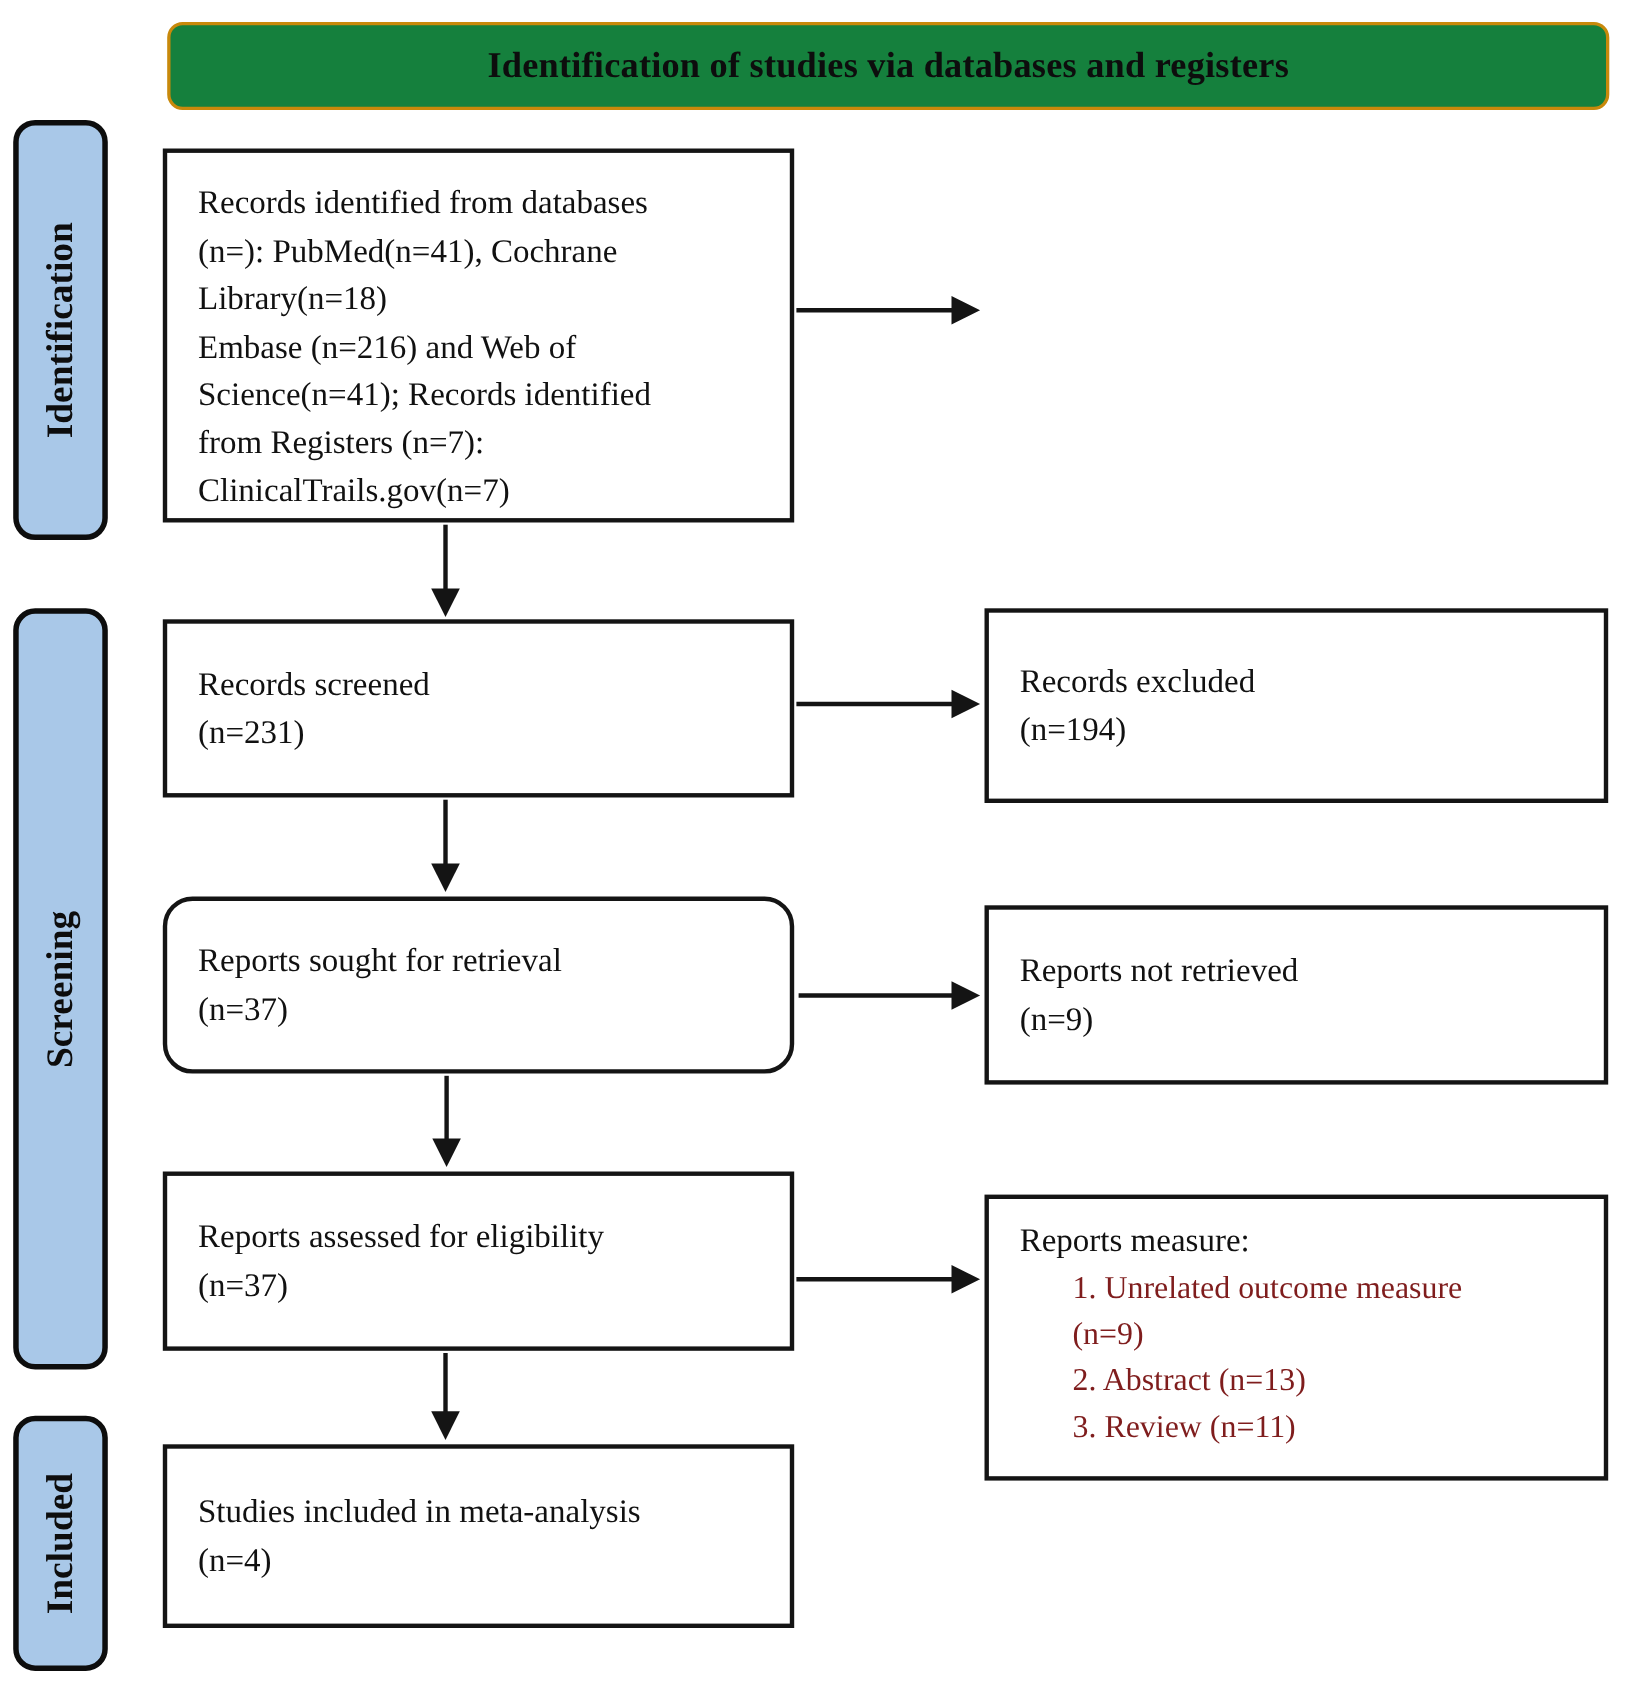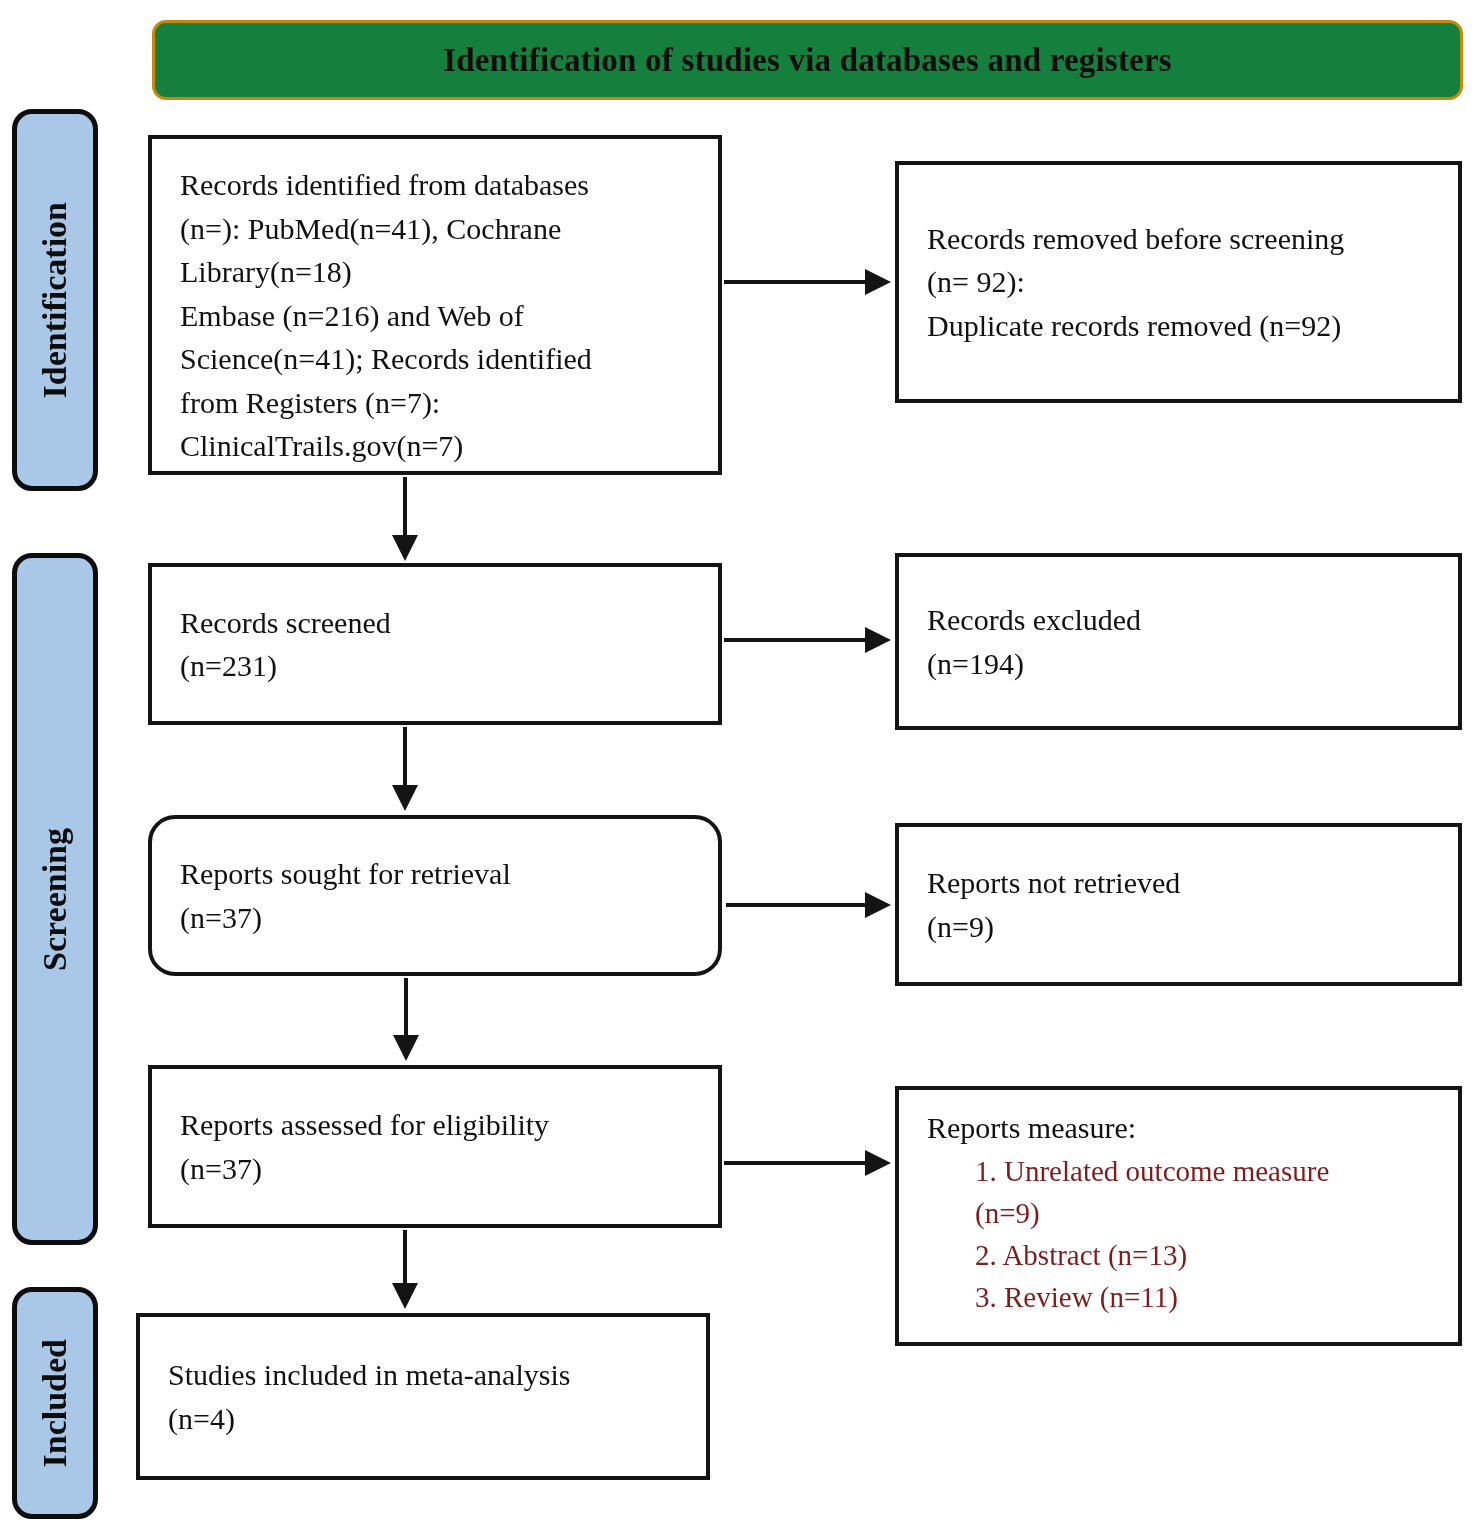--- a/index.html
+++ b/index.html
@@ -76,21 +76,21 @@
     white-space: pre-line;
     color: #111111;
   }
   .box.top-align { justify-content: flex-start; }
 
   
   #box-identified { left: 148px; top: 135px;  width: 574px; height: 340px; padding-top: 24px; }
   #box-screened   { left: 148px; top: 563px;  width: 574px; height: 162px; }
   #box-sought     { left: 148px; top: 815px;  width: 574px; height: 161px; border-radius: 27px; }
   #box-assessed   { left: 148px; top: 1065px; width: 574px; height: 163px; }
-  #box-included   { left: 136px; top: 1313px; width: 574px; height: 167px; }
+  #box-included   { left: 148px; top: 1313px; width: 574px; height: 167px; }
 
   
   #box-removed        { left: 895px; top: 161px;  width: 567px; height: 242px; }
   #box-excluded       { left: 895px; top: 553px;  width: 567px; height: 177px; }
   #box-not-retrieved  { left: 895px; top: 823px;  width: 567px; height: 163px; }
   #box-rep-excluded   { left: 895px; top: 1086px; width: 567px; height: 260px; padding-top: 16px; }
 
   .excl-items {
     padding-left: 48px;
     font-size: 29px;
@@ -131,25 +131,20 @@
   <div class="box top-align" id="box-identified">
     <div class="box-text">Records identified from databases
 (n=): PubMed(n=41), Cochrane
 Library(n=18)
 Embase (n=216) and Web of
 Science(n=41); Records identified
 from Registers (n=7):
 ClinicalTrails.gov(n=7)</div>
   </div>
 
-  <div class="box" id="box-removed">
-    <div class="box-text">Records removed before screening
-(n= 92):
-Duplicate records removed (n=92)</div>
-  </div>
 
   <div class="box" id="box-screened">
     <div class="box-text">Records screened
 (n=231)</div>
   </div>
 
   <div class="box" id="box-excluded">
     <div class="box-text">Records excluded
 (n=194)</div>
   </div>

